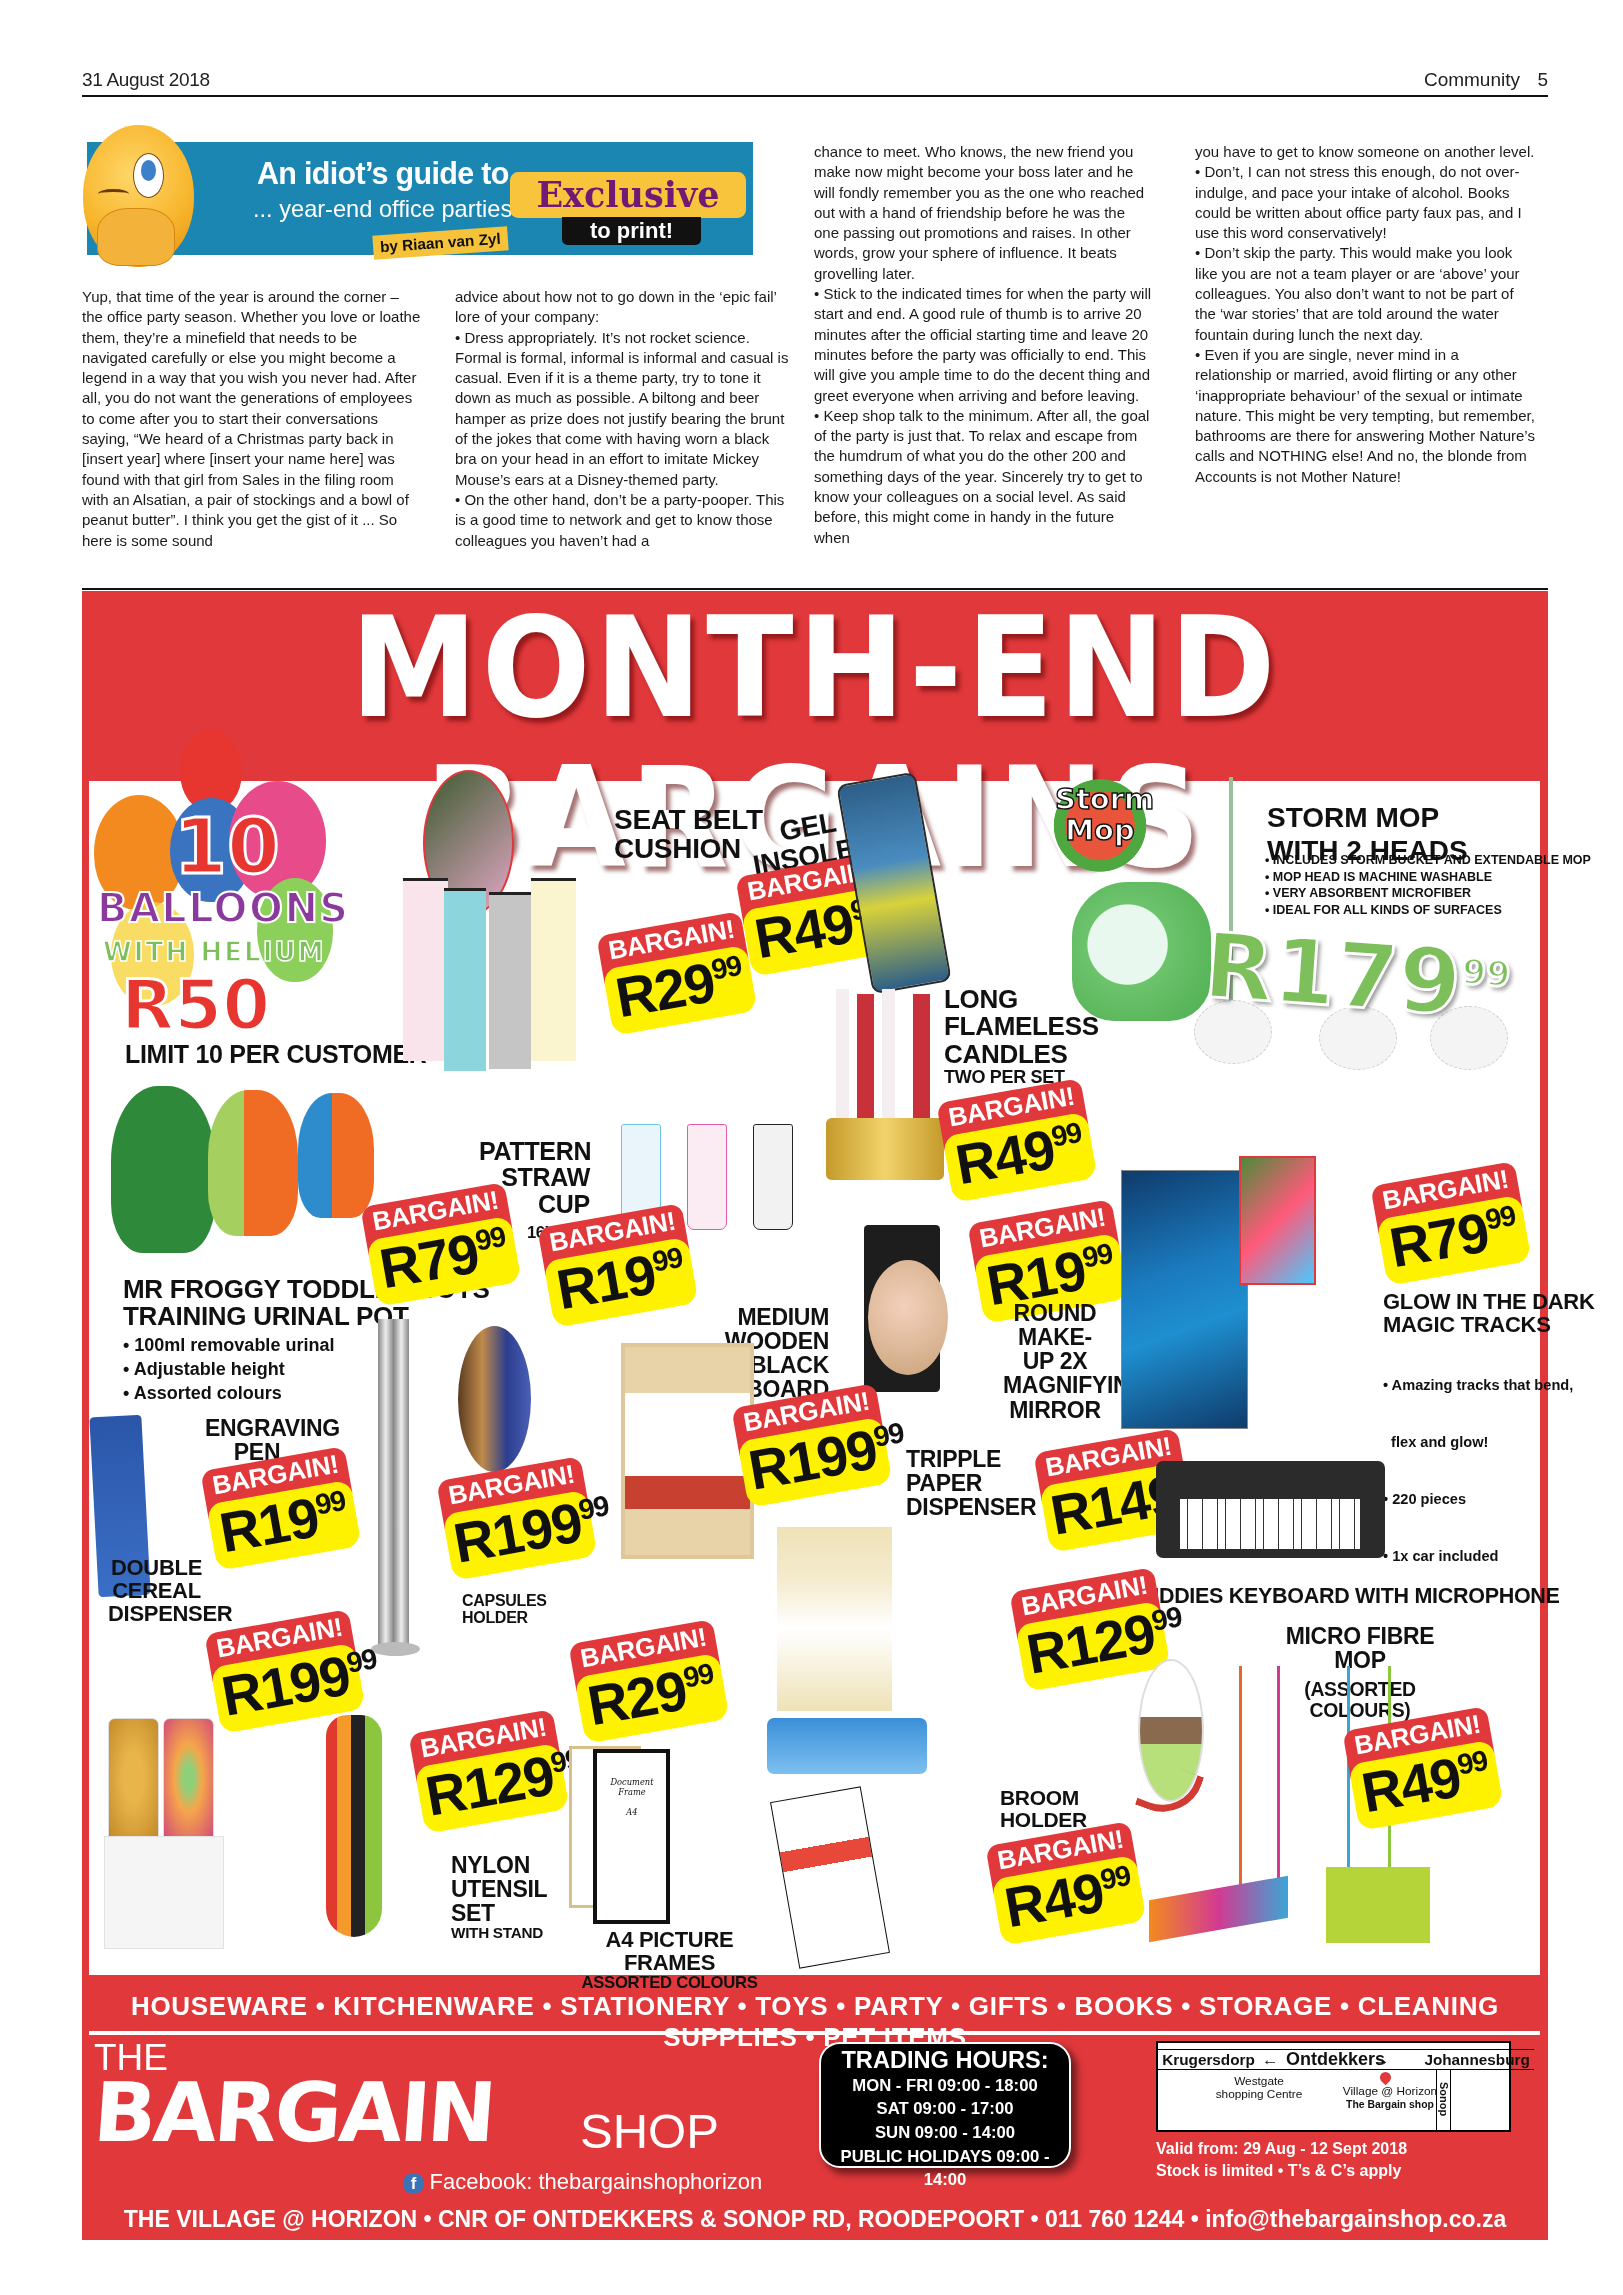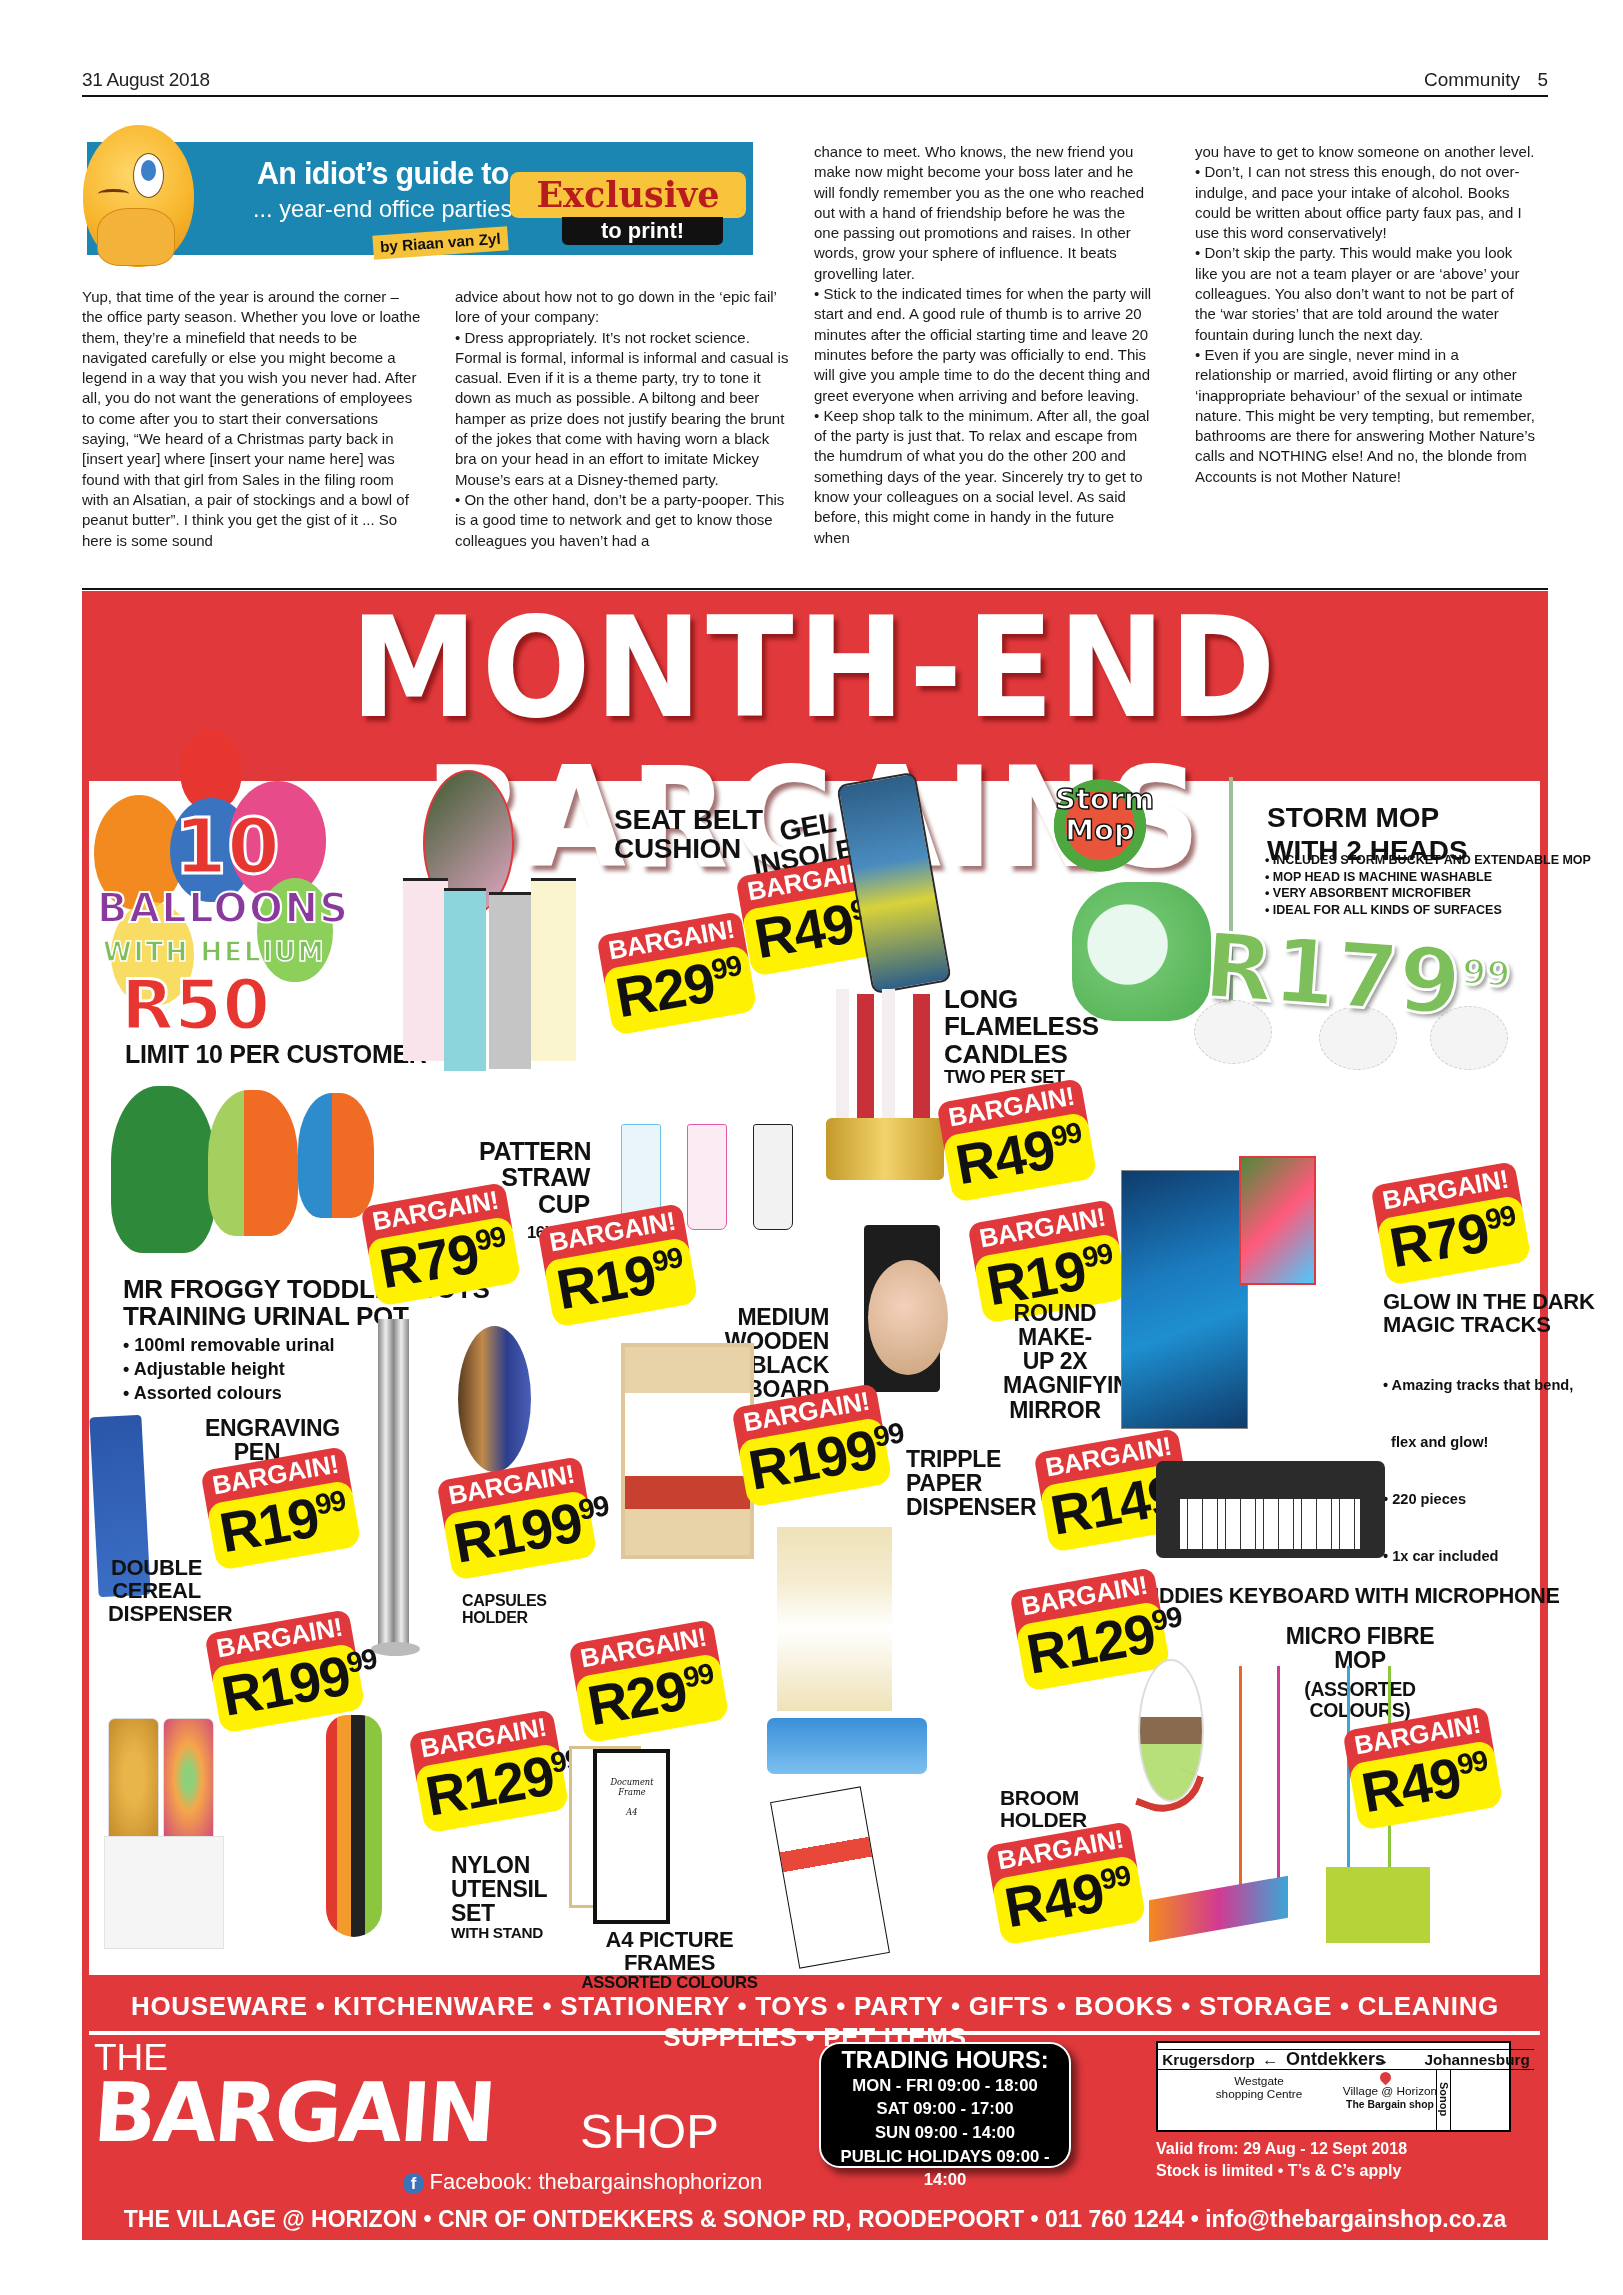--- a/index.html
+++ b/index.html
@@ -17,22 +17,22 @@
   
   .banner { position:absolute; left:87px; top:142px; width:666px; height:113px; background:#1a86b1; }
   .emoji { position:absolute; left:83px; top:125px; width:111px; height:142px; border-radius:50% 50% 48% 48%; background:radial-gradient(circle at 45% 35%, #ffd76a 0%, #f7b52b 55%, #e08a12 100%); }
   .emoji .eye { position:absolute; left:50px; top:28px; width:29px; height:43px; background:#fff; border-radius:50%; border:1.4px solid #7a4a10; }
   .emoji .eye::after { content:""; position:absolute; left:7px; top:5.6px; width:15.3px; height:21px; background:#3e7fc9; border-radius:50%; }
   .emoji .wink { position:absolute; left:15.3px; top:64px; width:30.5px; height:7px; border-top:3.5px solid #6b3a0b; border-radius:50% 50% 0 0; }
   .emoji .hand { position:absolute; left:14px; top:83px; width:76px; height:56px; background:#f3b33a; border-radius:40% 40% 30% 30%; border:1.4px solid #d48a12; }
   .banner-title { position:absolute; left:257px; top:156px; color:#fff; font-weight:700; font-size:30.5px; letter-spacing:-0.7px; }
   .banner-sub { position:absolute; left:253px; top:196px; color:#fff; font-size:23.6px; font-family:"Liberation Sans Narrow","Liberation Sans", sans-serif; }
   .byline { position:absolute; left:373px; top:231px; background:#f5c23a; color:#111; font-weight:700; font-size:15.3px; padding:2.8px 7px; transform:rotate(-4deg); font-family:"Liberation Sans Narrow","Liberation Sans",sans-serif; }
-  .excl { position:absolute; left:510px; top:172px; width:236px; height:46px; background:#f7c43c; border-radius:8.3px; text-align:center; font-family:"DejaVu Serif","Liberation Serif", serif; font-weight:700; font-size:35px; line-height:46px; color:#b91c1c; }
-  .toprint { position:absolute; left:562px; top:217px; width:161px; height:28px; background:#111; border-radius:0 0 5.6px 5.6px; color:#fff; text-align:center; font-size:22px; font-weight:700; line-height:28px; }
+  .excl { position:absolute; left:510px; top:172px; width:236px; height:46px; background:#f7c43c; border-radius:8.3px; text-align:center; font-family:"DejaVu Serif","Liberation Serif", serif; font-weight:700; font-size:35px; line-height:46px; color:#701a75; }
+  .toprint { position:absolute; left:562px; top:217px; width:139px; height:28px; background:#111; border-radius:0 0 5.6px 5.6px; color:#fff; text-align:center; font-size:22px; font-weight:700; line-height:28px; }
 
   
   .col { position:absolute; width:340px; font-family:"Liberation Sans Narrow","Liberation Sans", sans-serif; font-size:15px; line-height:20.3px; color:#1a1a1a; text-align:left; }
   .col p { margin:0; }
 
   
   .ad { position:absolute; left:82px; top:591px; width:1466px; height:1649px; background:#e0383b; }
   .ad-inner { position:absolute; left:89px; top:781px; width:1451px; height:1194px; background:#ffffff; }
   .headline { position:absolute; left:82px; top:604px; width:1466px; text-align:center; font-family:"DejaVu Sans", sans-serif; font-weight:900; font-size:128px; line-height:139px; color:#fff; letter-spacing:4.2px; text-shadow:4.2px 4.2px 4.2px rgba(90,0,0,.55); transform:scaleY(1.08); }
 

